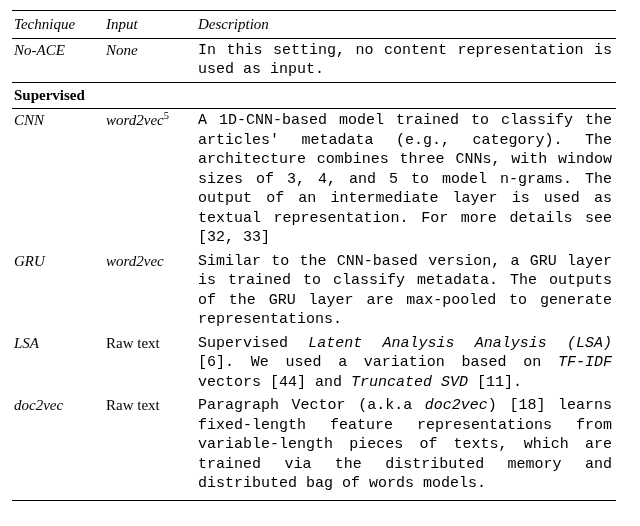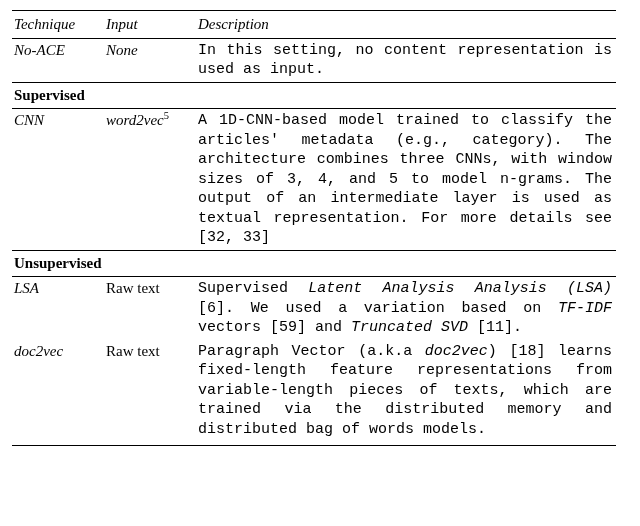--- a/index.html
+++ b/index.html
@@ -90,30 +90,32 @@
     </tr>
 
     <tr>
       <td class="italic">CNN</td>
       <td class="italic">
         <span>word2vec</span><span class="sup">5</span>
       </td>
       <td class="desc">A 1D-CNN-based model trained to classify the articles' metadata (e.g., category). The architecture combines three CNNs, with window sizes of 3, 4, and 5 to model n-grams. The output of an intermediate layer is used as textual representation. For more details see [32, 33]</td>
     </tr>
 
+    <tr>
+      <td class="italic">GRU</td>
+      <td class="italic">word2vec</td>
+      <td class="desc">Similar to the CNN-based version, a GRU layer is trained to classify metadata. The outputs of the GRU layer are max-pooled to generate representations.</td>
+    </tr>
 
-    <tr class="section-row">
-      <td colspan="3">Unsupervised</td>
-    </tr>
 
     <tr>
       <td class="italic">LSA</td>
       <td>Raw text</td>
       <td class="desc">
-        <span>Supervised </span><span class="italic">Latent Analysis Analysis (LSA)</span><span> [6]. We used a variation based on </span><span class="italic">TF-IDF</span><span> vectors [59] and </span><span class="italic">Truncated SVD</span><span> [11].</span>
+        <span>Supervised </span><span class="italic">Latent Analysis Analysis (LSA)</span><span> [6]. We used a variation based on </span><span class="italic">TF-IDF</span><span> vectors [44] and </span><span class="italic">Truncated SVD</span><span> [11].</span>
       </td>
     </tr>
 
 
     <tr class="last">
       <td class="italic">doc2vec</td>
       <td>Raw text</td>
       <td class="desc">
         <span>Paragraph Vector (a.k.a </span><span class="italic">doc2vec</span><span>) [18] learns fixed-length feature representations from variable-length pieces of texts, which are trained via the distributed memory and distributed bag of words models.</span>
       </td>

